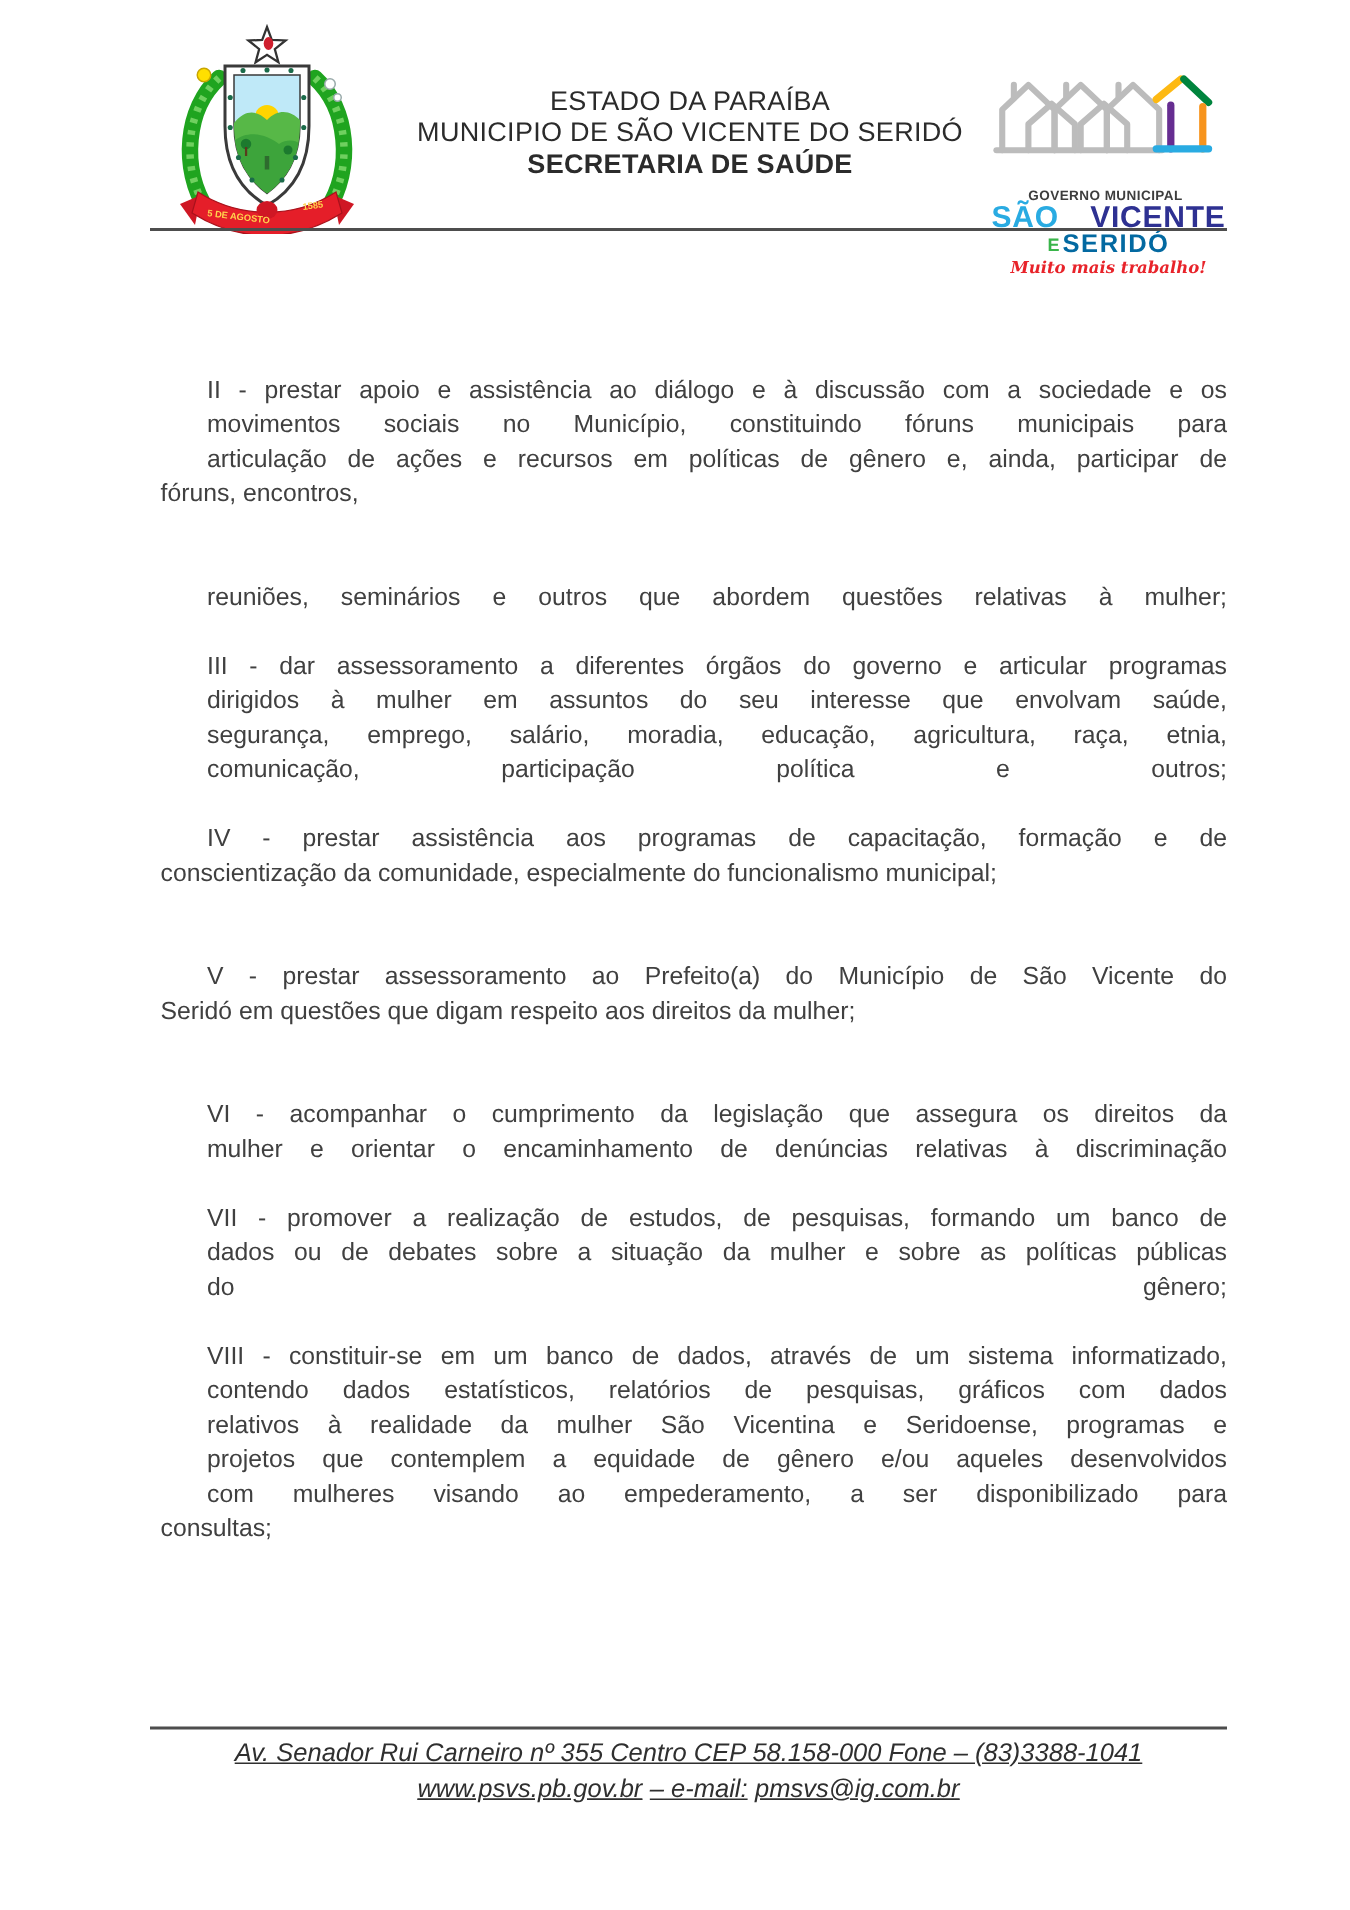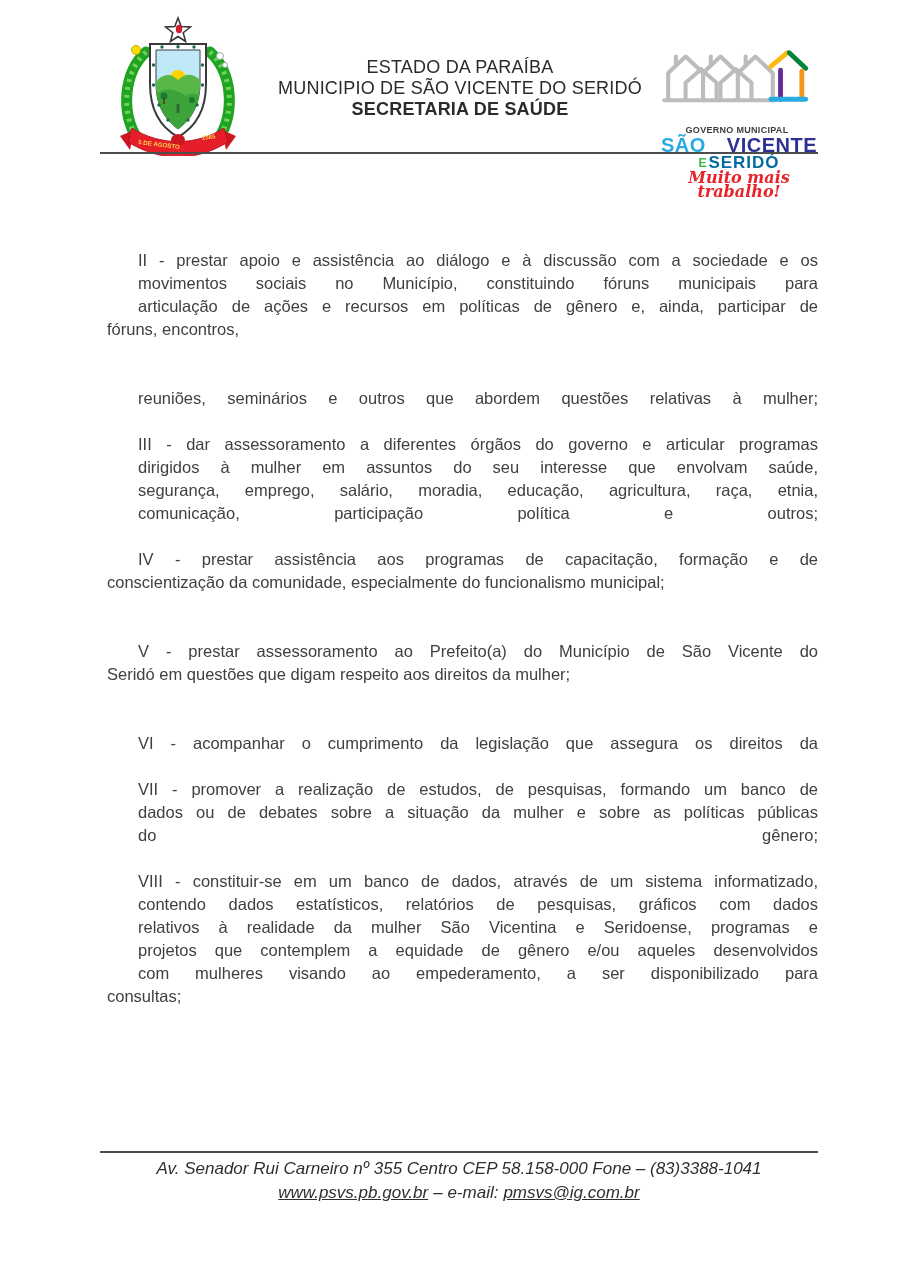--- a/index.html
+++ b/index.html
@@ -17,36 +17,36 @@
   .gov-logo svg{display:block;}
   .gov-caption{padding-right:4px;margin-top:19px;font-size:9px;
                font-weight:bold;color:#3d3d3d;letter-spacing:.3px;}
   .gov-name1{line-height:20px;font-weight:bold;font-size:20px;letter-spacing:.5px;white-space:nowrap;}
   .gov-name1 .sao{color:#29abe2;}
   .gov-name1 .vicente{color:#2e3192;margin-left:21px;}
   .gov-name2{line-height:16px;font-weight:bold;white-space:nowrap;}
   .gov-name2 .e{color:#39b54a;font-size:12px;vertical-align:1px;}
   .gov-name2 .serido{color:#0369a1;font-size:17px;letter-spacing:1px;margin-left:2px;}
   .gov-slogan{font-family:"DejaVu Serif",serif;font-style:italic;font-weight:bold;
-              color:#e8232a;font-size:16px;line-height:14px;}
+              color:#e8232a;font-size:11px;line-height:14px;}
 
   .rule{position:absolute;left:100px;width:718px;height:0;border-top:2px solid #4d4d4d;}
   .rule-top{top:152px;}
   .rule-bottom{top:1151px;}
 
   
   .doc-body{position:absolute;left:107px;top:249px;width:711px;
             color:#404040;font-size:16.5px;line-height:23px;}
   .line{white-space:normal;}
   .jl{text-align:justify;text-align-last:justify;margin-left:31px;-moz-text-align-last:justify;}
   .ll{text-align:left;}
 
   
   .doc-footer{position:absolute;left:100px;top:1157px;width:718px;text-align:center;
-              font-style:italic;color:#2f2f2f;font-size:17px;line-height:24px;}
+              font-style:italic;color:#2f2f2f;font-size:17px;line-height:24px;text-decoration:underline;}
   .u{text-decoration:underline;}
   .sep{margin:0 5px;}
 </style>
 </head>
 <body>
 
 <div class="page">
 
   <div>
 
@@ -160,20 +160,21 @@
         <div class="line ll">conscientização da comunidade, especialmente do funcionalismo municipal;</div>
       </div>
       <div style="height: 46px;"></div>
       <div>
         <div class="line jl">V - prestar assessoramento ao Prefeito(a) do Município de São Vicente do</div>
         <div class="line ll">Seridó em questões que digam respeito aos direitos da mulher;</div>
       </div>
       <div style="height: 46px;"></div>
       <div>
         <div class="line jl">VI - acompanhar o cumprimento da legislação que assegura os direitos da</div>
+        <div class="line jl">mulher e orientar o encaminhamento de denúncias relativas à discriminação</div>
       </div>
       <div style="height: 23px;"></div>
       <div>
         <div class="line jl">VII - promover a realização de estudos, de pesquisas, formando um banco de</div>
         <div class="line jl">dados ou de debates sobre a situação da mulher e sobre as políticas públicas</div>
         <div class="line jl">do gênero;</div>
       </div>
       <div style="height: 23px;"></div>
       <div>
         <div class="line jl">VIII - constituir-se em um banco de dados, através de um sistema informatizado,</div>

